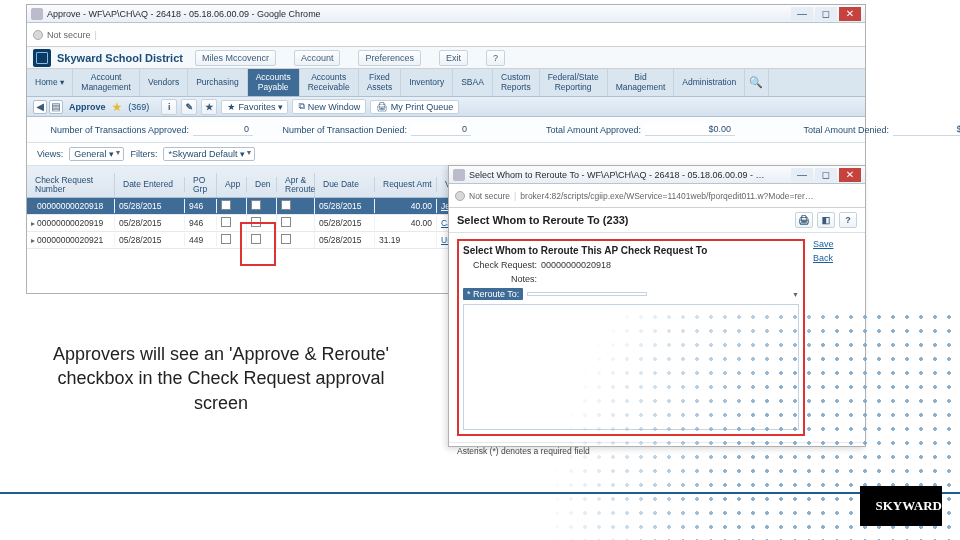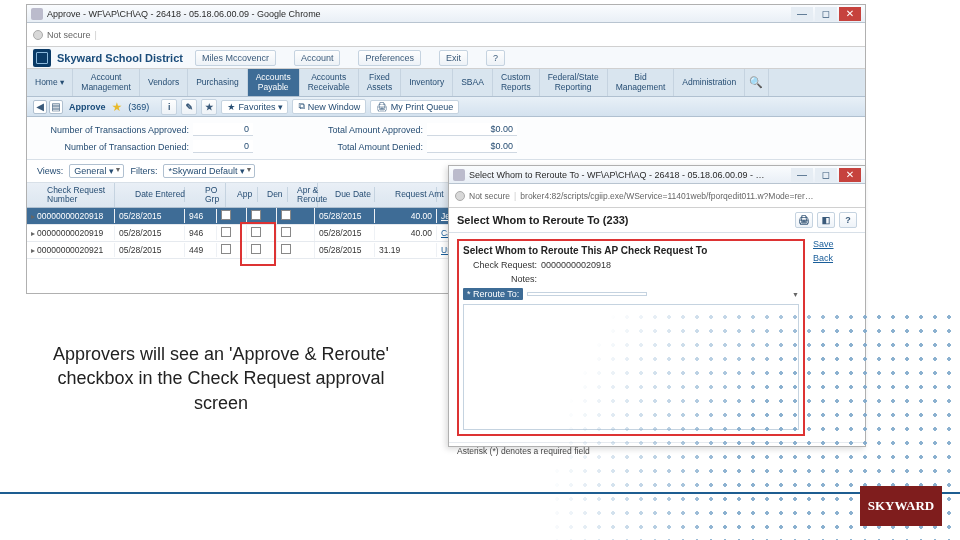--- a/index.html
+++ b/index.html
@@ -89,21 +89,21 @@
     display:flex; align-items:center; gap:3px; color:#264d73;
   }
   .tool .glyph { font-size:9px; }
 
   .stats-row {
     display:flex; align-items:center; gap:20px;
     padding:6px 12px; border-bottom:1px solid #d8e0e8;
     color:#264d73; font-size:9px;
     background:#fcfdfe;
   }
-  .stat-col { display:flex; flex-direction:column; gap:4px; }
+  .stat-col { display:flex; flex-direction:row; gap:4px; }
   .stat-pair { display:flex; align-items:center; gap:4px;}
   .stat-label { width:150px; text-align:right; color:#264d73;}
   .stat-val {
     width:60px; text-align:right; padding:1px 4px;
     border-bottom:1px solid #cfd8e2; background:#fff;
   }
   .stat-val.money { width:90px;}
   .submit-box {
     margin-left:auto;
     padding:4px 6px; border:1px solid #b0c0d0; border-radius:3px;
@@ -127,21 +127,21 @@
   .grid-head, .grid-row {
     display:grid;
     grid-template-columns: 88px 70px 32px 30px 30px 38px 60px 62px 1fr;
     font-size:8.5px; align-items:center;
   }
   .grid-head {
     background:linear-gradient(#e9eff6,#dce6f0);
     border-bottom:1px solid #b0c0d0;
     color:#264d73;
   }
-  .grid-head > div { padding:3px 20px; border-right:1px solid #c5d3e0; white-space:pre; line-height:1.05;}
+  .grid-head > div { padding:3px 8px; border-right:1px solid #c5d3e0; white-space:pre; line-height:1.05;margin-top:7px;}
   .grid-row { border-bottom:1px solid #e6eaef; color:#333;}
   .grid-row > div { padding:2px 4px; border-right:1px solid #eef1f5; white-space:nowrap; overflow:hidden;}
   .grid-row.sel-row { background:#3e6c96; color:#fff;}
   .grid-row.sel-row a { color:#fff;}
   .chk { width:10px;height:10px;border:1px solid #888;background:#fff;display:inline-block;}
   .row-exp { color:#666; font-size:8px; margin-right:2px;}
   .vendor { color:#1a5e9a; text-decoration:underline;}
 
   .reroute-highlight {
     position:absolute;
@@ -208,21 +208,21 @@
     background-image: radial-gradient(#7fa9cc 1.6px, transparent 1.6px);
     background-size: 14px 14px;
     -webkit-mask-image: radial-gradient(circle at 100% 100%, #000 45%, transparent 78%);
     mask-image: radial-gradient(circle at 100% 100%, #000 45%, transparent 78%);
   }
   .footer-line {
     position:absolute; left:0; bottom:46px; width:100%; height:2px; background:#1d5d91;
   }
   .footer-logo {
     position:absolute; right:18px; bottom:14px; width:82px; height:40px;
-    background:#7f1d1d; display:flex; align-items:center; justify-content:center;
+    background:#000000; display:flex; align-items:center; justify-content:flex-end;
     color:#fff; font-family: Georgia, serif; font-style:italic; font-size:10px; letter-spacing:.5px;
   }
   .footer-logo .sw { font-size:13px; font-weight:bold; font-style:normal; letter-spacing:0;}
 </style>
 </head>
 <body>
 
 <div class="main-window">
   <div class="titlebar">
     <span class="tb-icon"></span>

